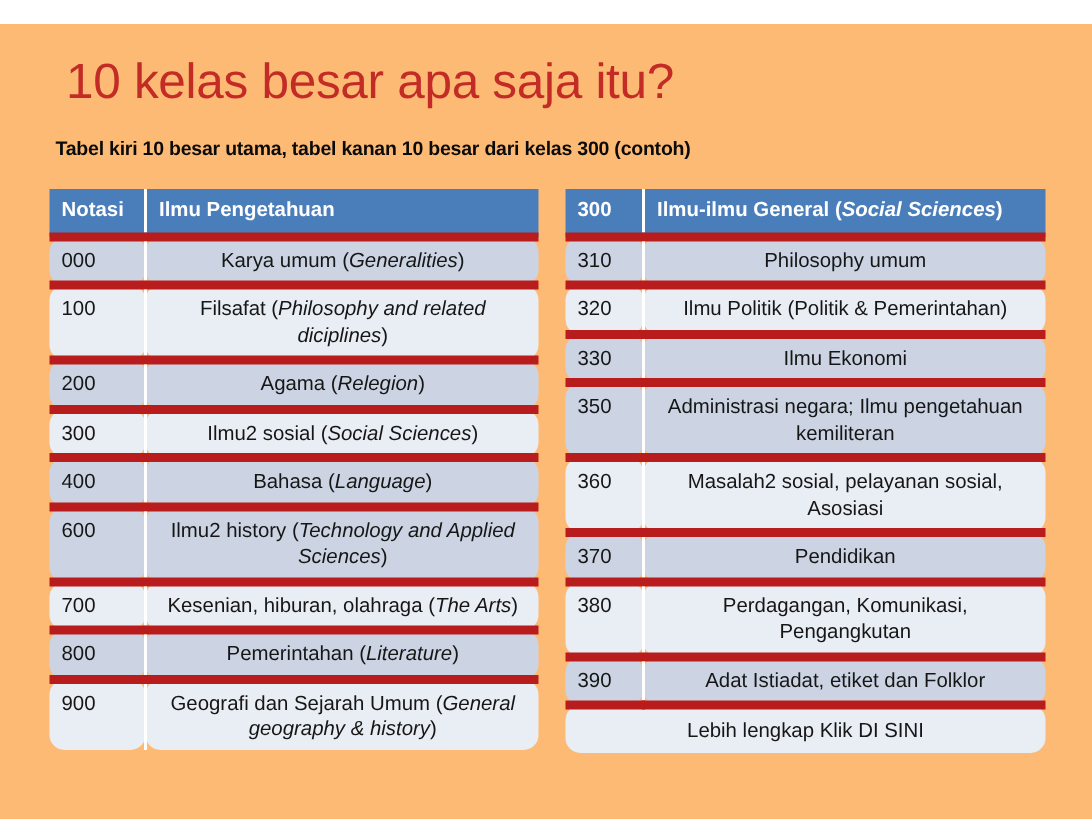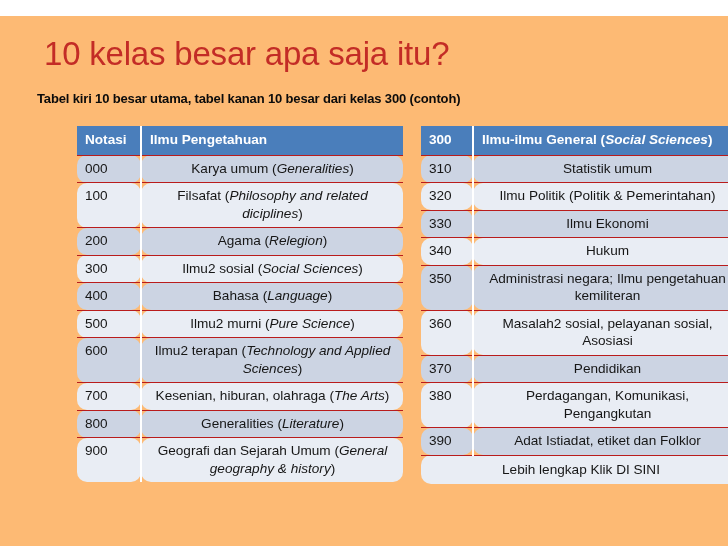--- a/index.html
+++ b/index.html
@@ -45,21 +45,20 @@
     letter-spacing: -0.15px;
     white-space: nowrap;
   }
 
   .dtable {
     position: absolute;
     border-collapse: collapse;
     table-layout: fixed;
     font-size: 13.6px;
     color: #161616;
-    margin-left: 44px;
   }
   #table-left {
     left: 33px;
     top: 110px;
     width: 326px;
   }
   #table-right {
     left: 377px;
     top: 110px;
     width: 320px;
@@ -78,21 +77,21 @@
     font-weight: bold;
     font-size: 13.6px;
     padding-top: 5px;
     padding-bottom: 6px;
     border-right: 2px solid #ffffff;
   }
   .dtable thead th:last-child {
     border-right: none;
   }
   .dtable tbody td {
-    border-top: 1px solid #b91c1c;
+    border-top: 6px solid #b91c1c;
     border-right: 2px solid #ffffff;
     border-radius: 10px;
   }
   .dtable tbody td:last-child {
     border-right: none;
     text-align: center;
   }
   .row-a td { background: #ccd4e3; }
   .row-b td { background: #e9edf4; }
 
@@ -142,35 +141,31 @@
           <td><span>Agama (</span><em>Relegion</em><span>)</span></td>
         </tr>
         <tr class="row-b">
           <td>300</td>
           <td><span>Ilmu2 sosial (</span><em>Social Sciences</em><span>)</span></td>
         </tr>
         <tr class="row-a">
           <td>400</td>
           <td><span>Bahasa (</span><em>Language</em><span>)</span></td>
         </tr>
-        <tr class="row-b">
-          <td>500</td>
-          <td><span>Ilmu2 murni (</span><em>Pure Science</em><span>)</span></td>
-        </tr>
         <tr class="row-a">
           <td>600</td>
-          <td><span>Ilmu2 terapan (</span><em>Technology and Applied Sciences</em><span>)</span></td>
+          <td><span>Ilmu2 history (</span><em>Technology and Applied Sciences</em><span>)</span></td>
         </tr>
         <tr class="row-b">
           <td>700</td>
           <td><span>Kesenian, hiburan, olahraga (</span><em>The Arts</em><span>)</span></td>
         </tr>
         <tr class="row-a">
           <td>800</td>
-          <td><span>Generalities (</span><em>Literature</em><span>)</span></td>
+          <td><span>Pemerintahan (</span><em>Literature</em><span>)</span></td>
         </tr>
         <tr class="row-b">
           <td>900</td>
           <td><span>Geografi dan Sejarah Umum (</span><em>General geography &amp; history</em><span>)</span></td>
         </tr>
       </tbody>
   </table>
 
   <table class="dtable" id="table-right">
     <colgroup>
@@ -179,34 +174,30 @@
     </colgroup>
     <thead>
       <tr>
         <th>300</th>
         <th><span>Ilmu-ilmu General (</span><em>Social Sciences</em><span>)</span></th>
       </tr>
     </thead>
     <tbody id="right-body">
         <tr class="row-a">
           <td>310</td>
-          <td><span>Statistik umum</span><em></em><span></span></td>
+          <td><span>Philosophy umum</span><em></em><span></span></td>
         </tr>
         <tr class="row-b">
           <td>320</td>
           <td><span>Ilmu Politik (Politik &amp; Pemerintahan)</span><em></em><span></span></td>
         </tr>
         <tr class="row-a">
           <td>330</td>
           <td><span>Ilmu Ekonomi</span><em></em><span></span></td>
         </tr>
-        <tr class="row-b">
-          <td>340</td>
-          <td><span>Hukum</span><em></em><span></span></td>
-        </tr>
         <tr class="row-a">
           <td>350</td>
           <td><span>Administrasi negara; Ilmu pengetahuan kemiliteran</span><em></em><span></span></td>
         </tr>
         <tr class="row-b">
           <td>360</td>
           <td><span>Masalah2 sosial, pelayanan sosial, Asosiasi</span><em></em><span></span></td>
         </tr>
         <tr class="row-a">
           <td>370</td>

